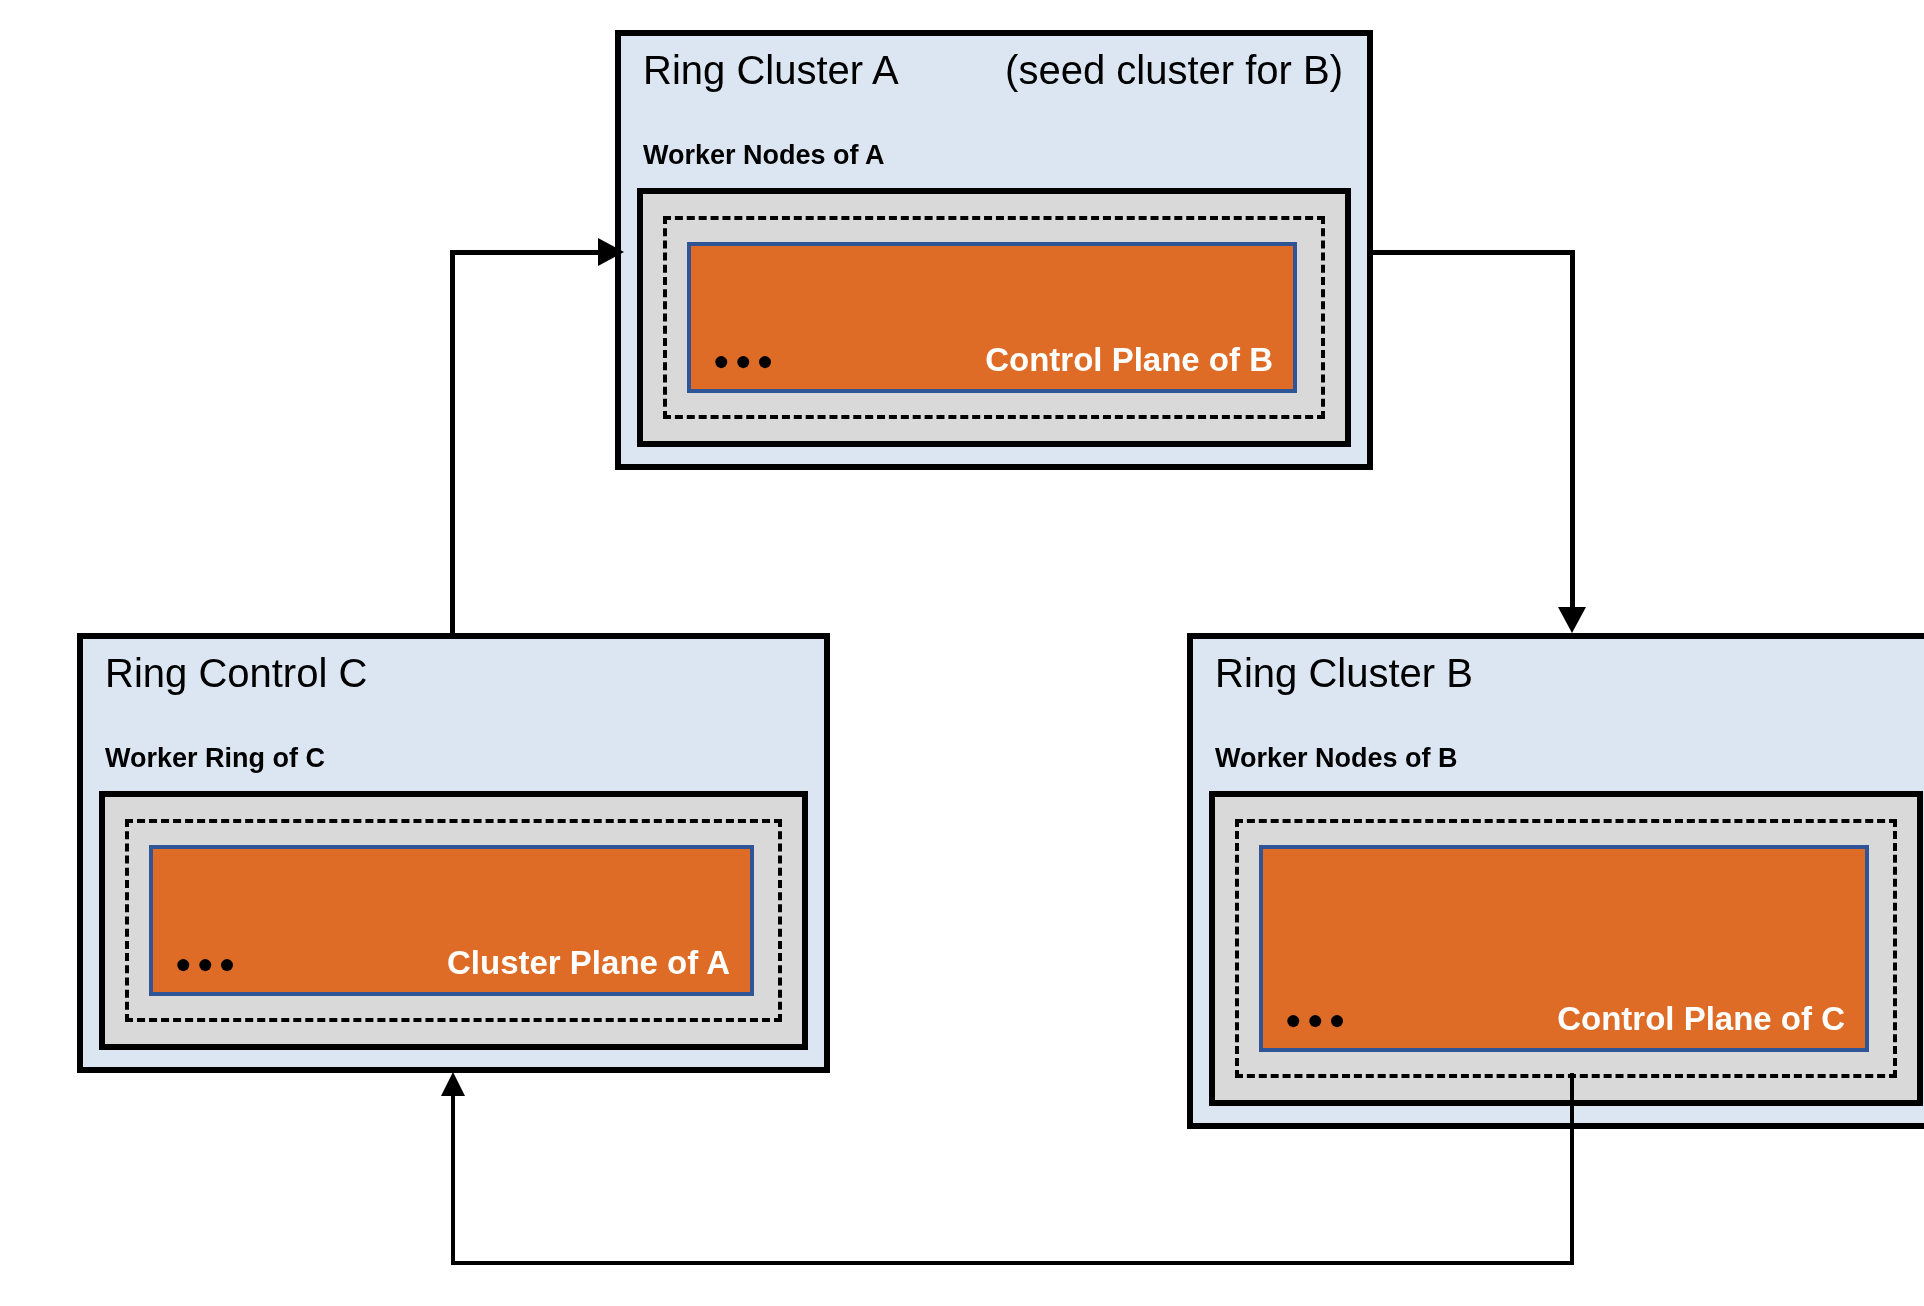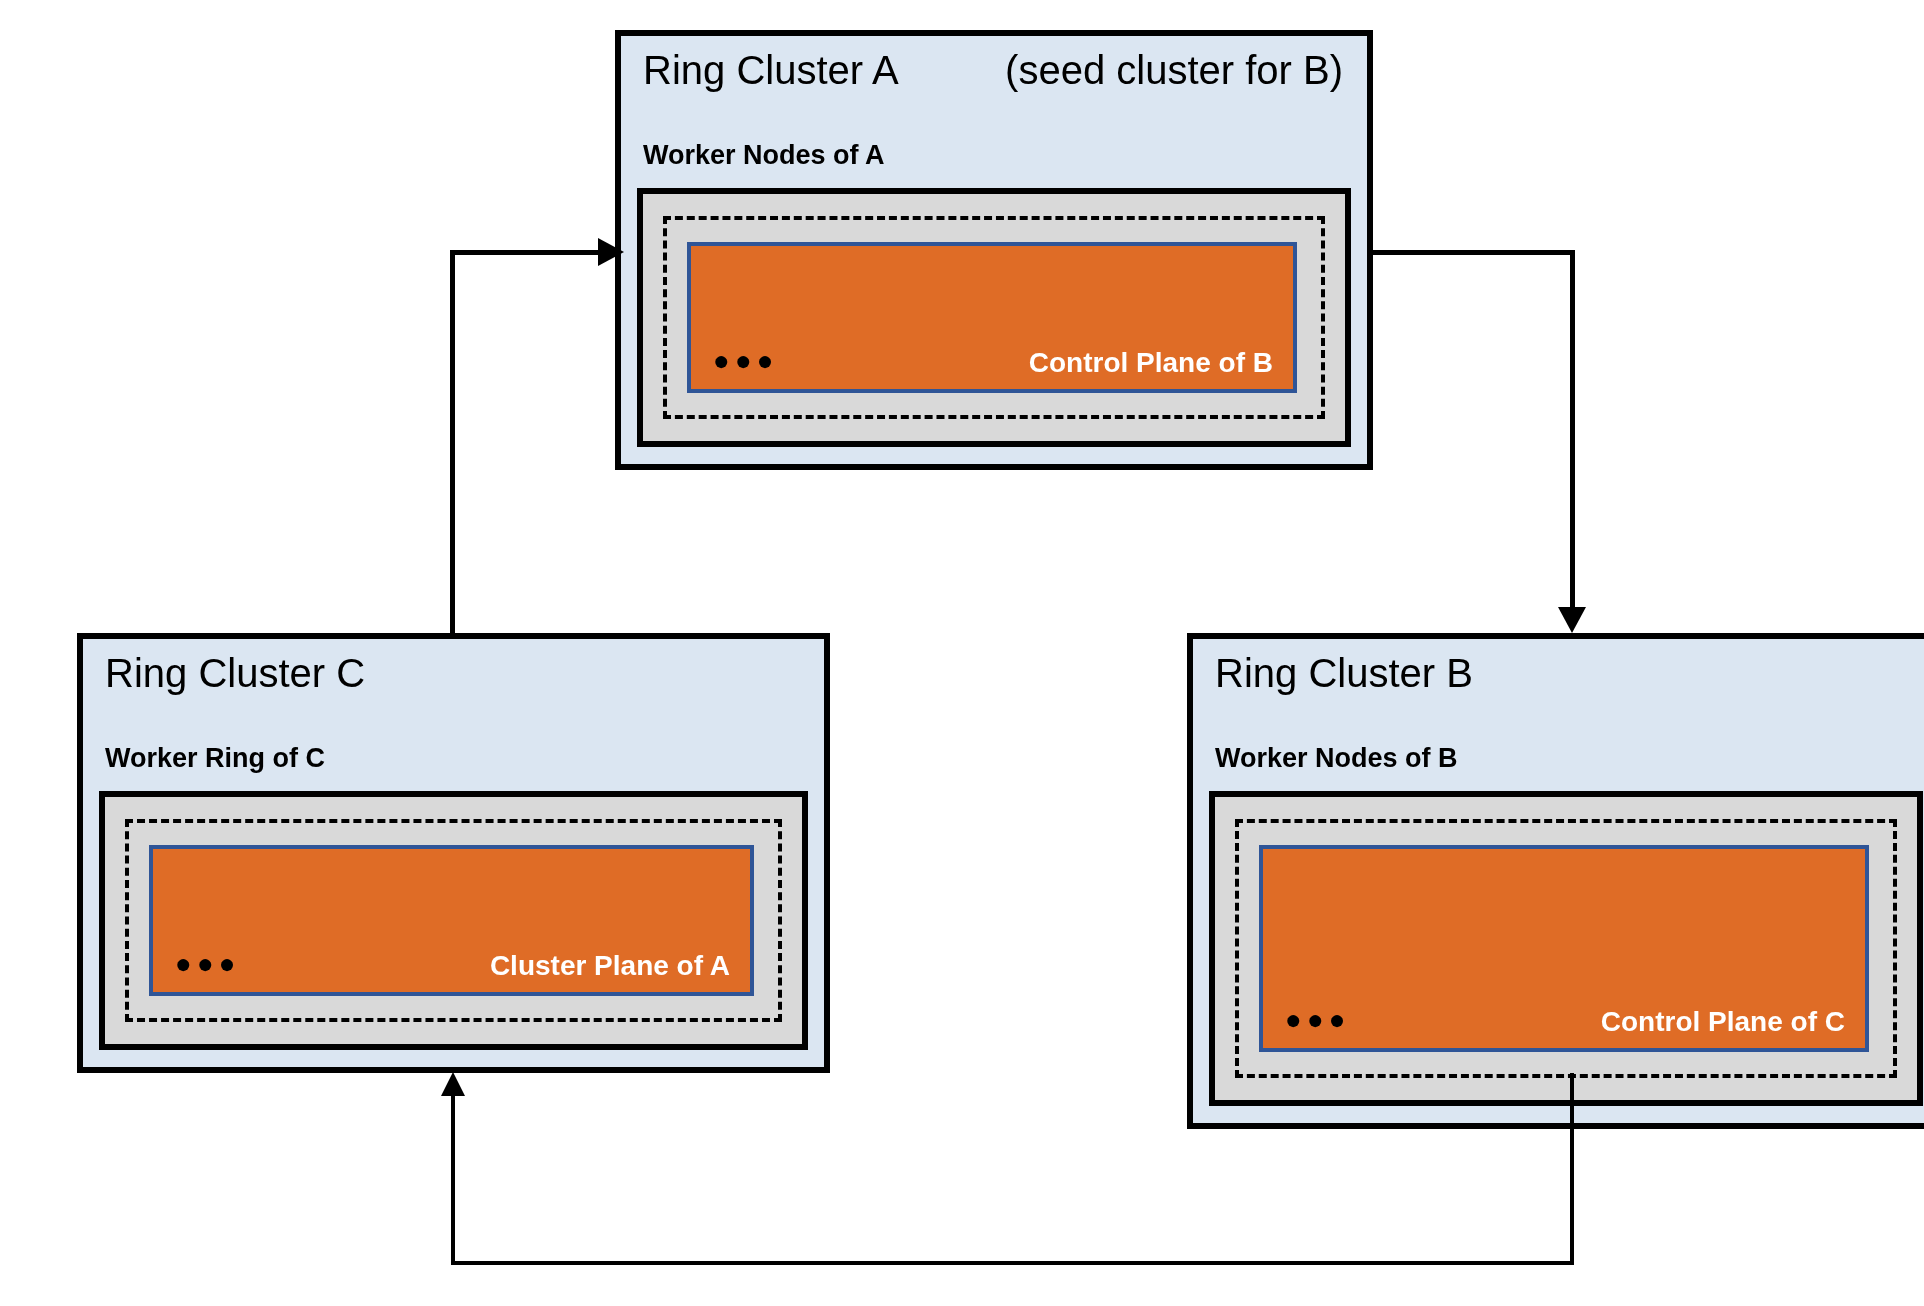--- a/index.html
+++ b/index.html
@@ -74,21 +74,21 @@
     padding: 0 20px 10px 22px;
   }
   .dots {
     font-size: 28px;
     letter-spacing: 5px;
     line-height: 1;
     color: #000;
     transform: translateY(-4px);
   }
   .cp-label {
-    font-size: 28px;
+    font-size: 33px;
     font-weight: 700;
     color: #ffffff;
     line-height: 1.15;
     white-space: nowrap;
   }
 
   
   .line { position: absolute; background: #000; }
   
   #edge-ca-v { left: 410px; top: 250px; width: 5px; height: 383px; }
@@ -138,21 +138,21 @@
         <div class="control-plane">
           <span class="dots">●●●</span>
           <span class="cp-label">Control Plane of B</span>
         </div>
       </div>
     </div>
   </div>
 
   <div class="cluster" id="cluster-c">
     <div class="c-title-row">
-      <span>Ring Cluster C</span>
+      <span>Ring Control C</span>
     </div>
     <div class="worker-label">Worker Ring of C</div>
     <div class="worker-box">
       <div class="dashed-box">
         <div class="control-plane">
           <span class="dots">●●●</span>
           <span class="cp-label">Cluster Plane of A</span>
         </div>
       </div>
     </div>

